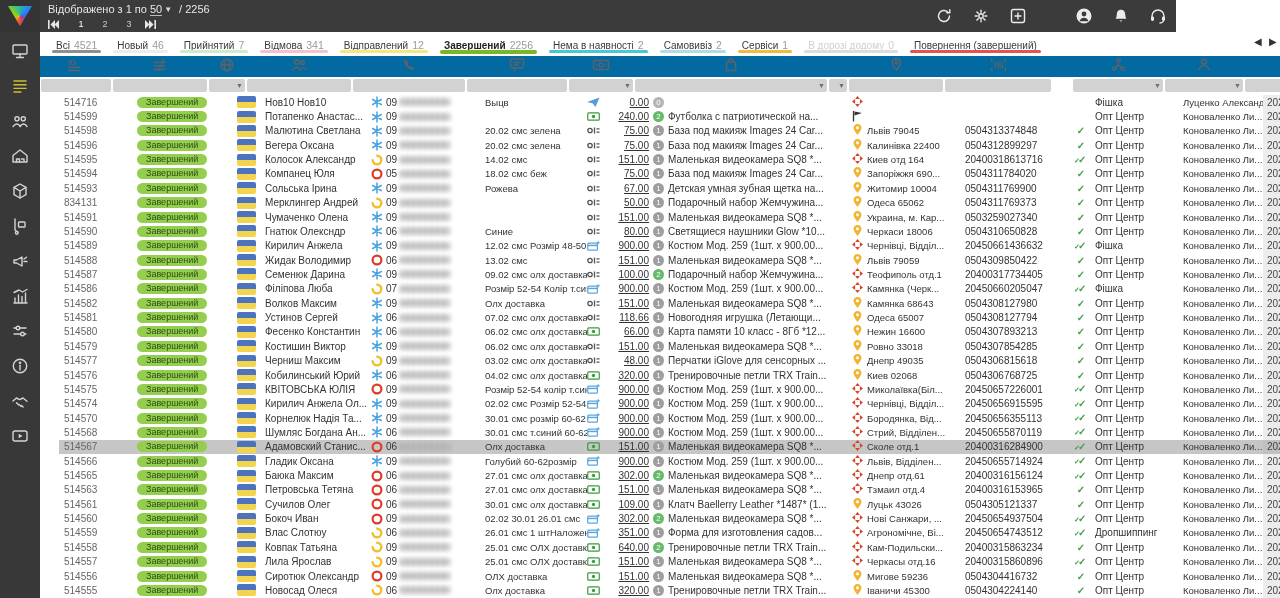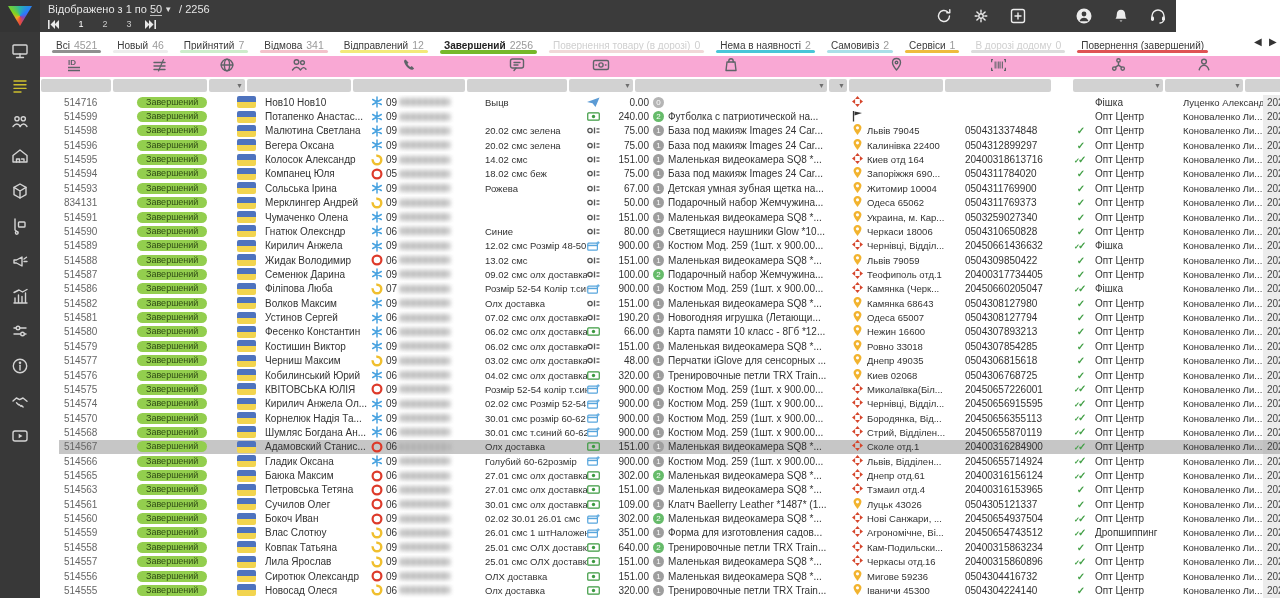--- a/index.html
+++ b/index.html
@@ -35,21 +35,21 @@
   .tab .tlabel{font-size:10px;color:#3a3a3a;}
   .tab .tcount{font-size:10.5px;color:#9a9a9a;margin-left:4px;}
   .tab.active .tlabel{font-weight:bold;color:#222;}
   .tab.disabled .tlabel,.tab.disabled .tcount{color:#cfcfcf;}
   .tab .underline{position:absolute;left:6px;right:6px;bottom:3px;height:3px;border-radius:2px;}
   .tab.active .underline{height:4px;bottom:2px;}
   .tabscroll{position:absolute;right:2px;top:36px;display:flex;gap:6px;z-index:6;}
   .tabscroll .arr{width:9px;height:12px;cursor:pointer;color:#333;font-size:10px;line-height:12px;}
 
   
-  .thead{position:absolute;left:40px;top:56px;width:1240px;height:21px;background:#f9a8d4;display:flex;}
+  .thead{position:absolute;left:40px;top:56px;width:1240px;height:21px;background:#0369a1;display:flex;}
   .hcol{height:21px;display:flex;align-items:center;justify-content:center;flex:0 0 auto;}
   .filters{position:absolute;left:40px;top:77px;width:1240px;height:18px;background:#fff;display:flex;}
   .fcol{height:18px;padding:2px 1px;flex:0 0 auto;}
   .fbox{position:relative;width:100%;height:13px;background:#d2d2d2;border-radius:2px;cursor:text;}
   .fbox .farrow{position:absolute;right:2px;top:3px;font-size:7px;color:#6e6e6e;line-height:7px;}
 
   
   .tbody{position:absolute;left:40px;top:95px;width:1240px;height:503px;background:#fff;overflow:hidden;padding-left:19px;}
   .row{display:flex;height:14.37px;align-items:center;cursor:pointer;}
   .row.sel{background:#c6c6c6;}
@@ -63,21 +63,21 @@
   .uaflag .b{display:block;height:6px;background:#4e73be;}
   .uaflag .y{display:block;height:6px;background:#f2d44f;}
   .c-name{width:106px;}
   .c-phone{width:114px;gap:3px;}
   .opicon{width:12px;height:12px;display:inline-flex;align-items:center;justify-content:center;flex:0 0 auto;}
   .blurmask{width:50px;height:8px;border-radius:2px;opacity:.75;
     background:repeating-linear-gradient(90deg,#8f8f8f 0 3px,#cfcfcf 3px 6px);filter:blur(2px);}
   .c-comment{width:102px;font-size:9.5px;}
   .c-pay{width:66px;justify-content:space-between;padding-right:4px;}
   .payicon{width:13px;height:12px;display:inline-flex;align-items:center;justify-content:center;}
-  .amt{text-align:right;}
+  .amt{text-align:right;text-decoration:underline;}
   .c-prod{width:194px;gap:4px;}
   .qty{width:11px;height:11px;border-radius:50%;background:#9e9e9e;color:#fff;font-size:8px;line-height:11px;
     text-align:center;flex:0 0 auto;}
   .qty.q2{background:#66bb6a;}
   .qty.q0{background:#b5b5b5;}
   .c-car{width:20px;justify-content:center;}
   .c-loc{width:96px;font-size:9.5px;}
   .c-ttn{width:108px;padding-left:2px;}
   .c-chk{width:20px;justify-content:center;position:relative;}
   .chk1{color:#43a047;font-weight:bold;font-size:10px;}
@@ -240,21 +240,20 @@
     </div>
   </div>
 
 <div class="tabs">
     <div class="tab"><span class="tlabel">Всі</span><span class="tcount">4521</span><span class="underline" style="background:#8f8f8f"></span></div>
     <div class="tab"><span class="tlabel">Новый</span><span class="tcount">46</span><span class="underline" style="background:#ececec"></span></div>
     <div class="tab"><span class="tlabel">Прийнятий</span><span class="tcount">7</span><span class="underline" style="background:#cdeccb"></span></div>
     <div class="tab"><span class="tlabel">Відмова</span><span class="tcount">341</span><span class="underline" style="background:#f3c2cb"></span></div>
     <div class="tab"><span class="tlabel">Відправлений</span><span class="tcount">12</span><span class="underline" style="background:#f3e97a"></span></div>
     <div class="tab active"><span class="tlabel">Завершений</span><span class="tcount">2256</span><span class="underline" style="background:#76b82a"></span></div>
-    <div class="tab disabled"><span class="tlabel">Повернення товару (в дорозі)</span><span class="tcount">0</span><span class="underline" style="background:#f0d8d8"></span></div>
     <div class="tab"><span class="tlabel">Нема в наявності</span><span class="tcount">2</span><span class="underline" style="background:#49c6d8"></span></div>
     <div class="tab"><span class="tlabel">Самовивіз</span><span class="tcount">2</span><span class="underline" style="background:#aadfe8"></span></div>
     <div class="tab"><span class="tlabel">Сервіси</span><span class="tcount">1</span><span class="underline" style="background:#eebc3e"></span></div>
     <div class="tab disabled"><span class="tlabel">В дорозі додому</span><span class="tcount">0</span><span class="underline" style="background:#dcdcdc"></span></div>
     <div class="tab"><span class="tlabel">Повернення (завершений)</span><span class="underline" style="background:#df5454"></span></div>
   </div>
 <div class="tabscroll">
   <span class="arr">◀</span>
   <span class="arr">▶</span>
 </div>
@@ -1276,21 +1275,21 @@
         <span class="blurmask"></span>
       </div>
       <div class="cell c-comment">07.02 смс олх доставка</div>
       <div class="cell c-pay">
         <span class="payicon">
           <svg width="13" height="11" viewBox="0 0 13 11">
             <circle cx="3" cy="5.5" r="2.2" fill="none" stroke="#555" stroke-width="1.3"></circle>
             <path d="M7.5 2.5v6M9.5 3.8h3M9.5 7.2h3" stroke="#555" stroke-width="1.3"></path>
           </svg>
         </span>
-        <span class="amt">190.20</span>
+        <span class="amt">118.66</span>
       </div>
       <div class="cell c-prod">
         <span class="qty q1">1</span>
         <span>Новогодняя игрушка (Летающи...</span>
       </div>
       <div class="cell c-car">
         <span><svg width="11" height="13" viewBox="0 0 12 14">
             <path d="M6 1C3.4 1 1.7 2.9 1.7 5.2 1.7 8.2 6 13 6 13s4.3-4.8 4.3-7.8C10.3 2.9 8.6 1 6 1z" fill="#f2b32e"></path>
             <circle cx="6" cy="5.2" r="1.7" fill="#fff"></circle>
           </svg></span>

